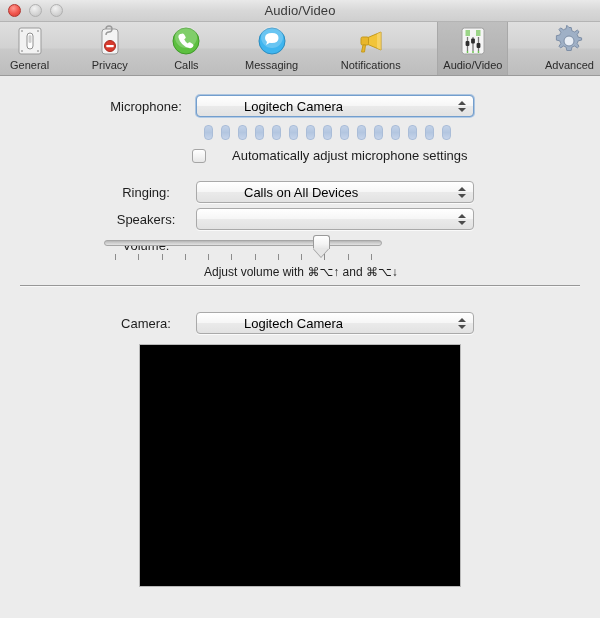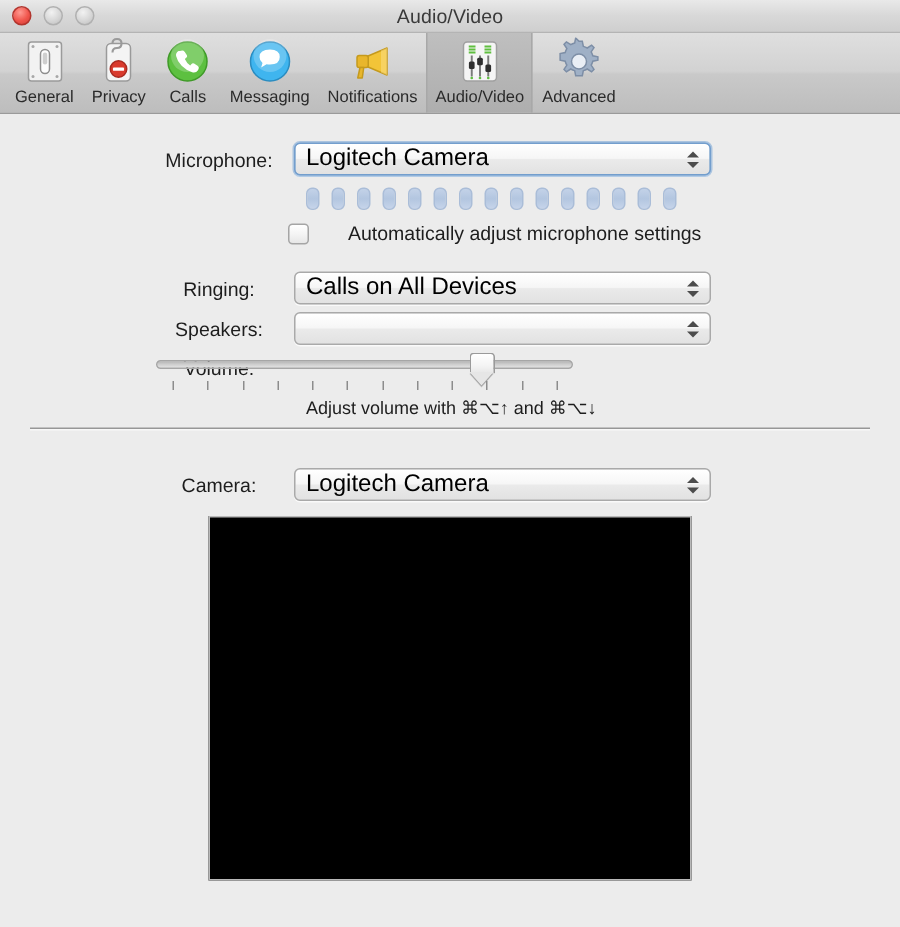--- a/index.html
+++ b/index.html
@@ -63,20 +63,21 @@
   
   #toolbar {
     position: relative;
     height: 54px;
     background: linear-gradient(to bottom, #dfdfdf 0%, #d2d2d2 48%, #c9c9c9 52%, #bdbdbd 100%);
     border-bottom: 1px solid #9a9a9a;
     box-sizing: border-box;
     display: flex;
     align-items: flex-start;
     padding-left: 4px;
+    justify-content: space-between;
   }
   .tb-item {
     height: 53px;
     padding: 3px 6px 0 6px;
     box-sizing: border-box;
     display: flex;
     flex-direction: column;
     align-items: center;
     justify-content: flex-start;
     cursor: default;
@@ -134,25 +135,26 @@
     display: flex;
     align-items: center;
     cursor: default;
   }
   .popup.focused {
     border-color: #6f97c4;
     outline: 2px solid rgba(118,164,214,0.55);
     outline-offset: -1px;
   }
   .popup-text {
-    font-size: 16px;
+    font-size: 13px;
     color: #000;
     padding-left: 7px;
     white-space: nowrap;
     overflow: hidden;
+    margin-left: 40px;
   }
   .popup-arrows {
     position: absolute;
     right: 6px;
     top: 0;
     bottom: 0;
     width: 10px;
     display: flex;
     flex-direction: column;
     align-items: center;

